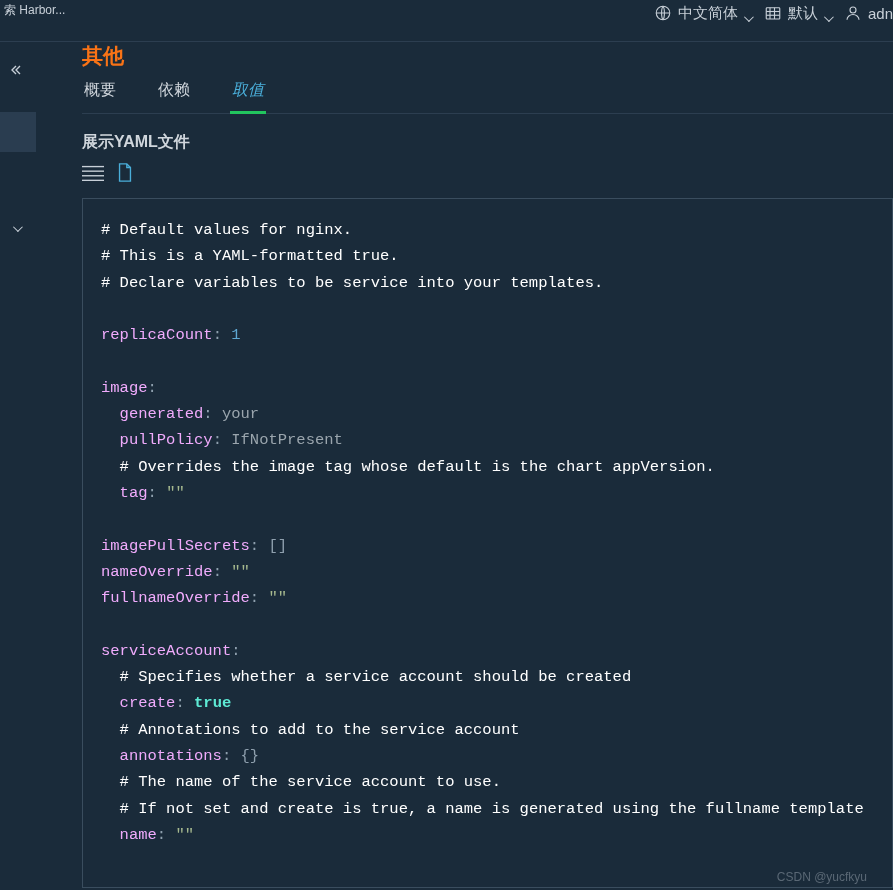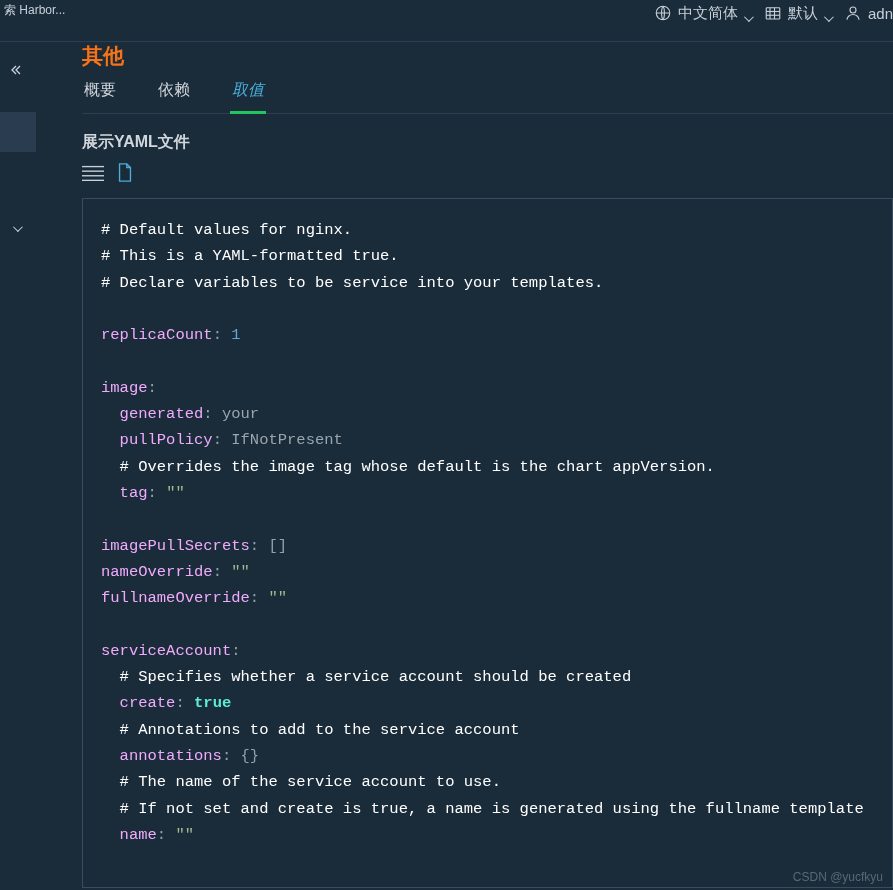--- a/index.html
+++ b/index.html
@@ -151,21 +151,21 @@
   .c-key { color: #f0abfc; }
   .c-op { color: #8fa0ae; }
   .c-num { color: #5fa8d3; }
   .c-val { color: #9aa5ad; }
   .c-str { color: #a6b98f; }
   .c-bool { color: #5eead4; font-weight: 700; }
   .c-brkt { color: #8fa0ae; }
 
   .watermark {
     position: absolute;
-    right: 10px;
+    right: 26px;
     bottom: 6px;
     font-size: 12px;
     color: #5a6875;
     font-family: sans-serif;
   }
 </style>
 </head>
 <body>
 
 <div class="top-bar">

